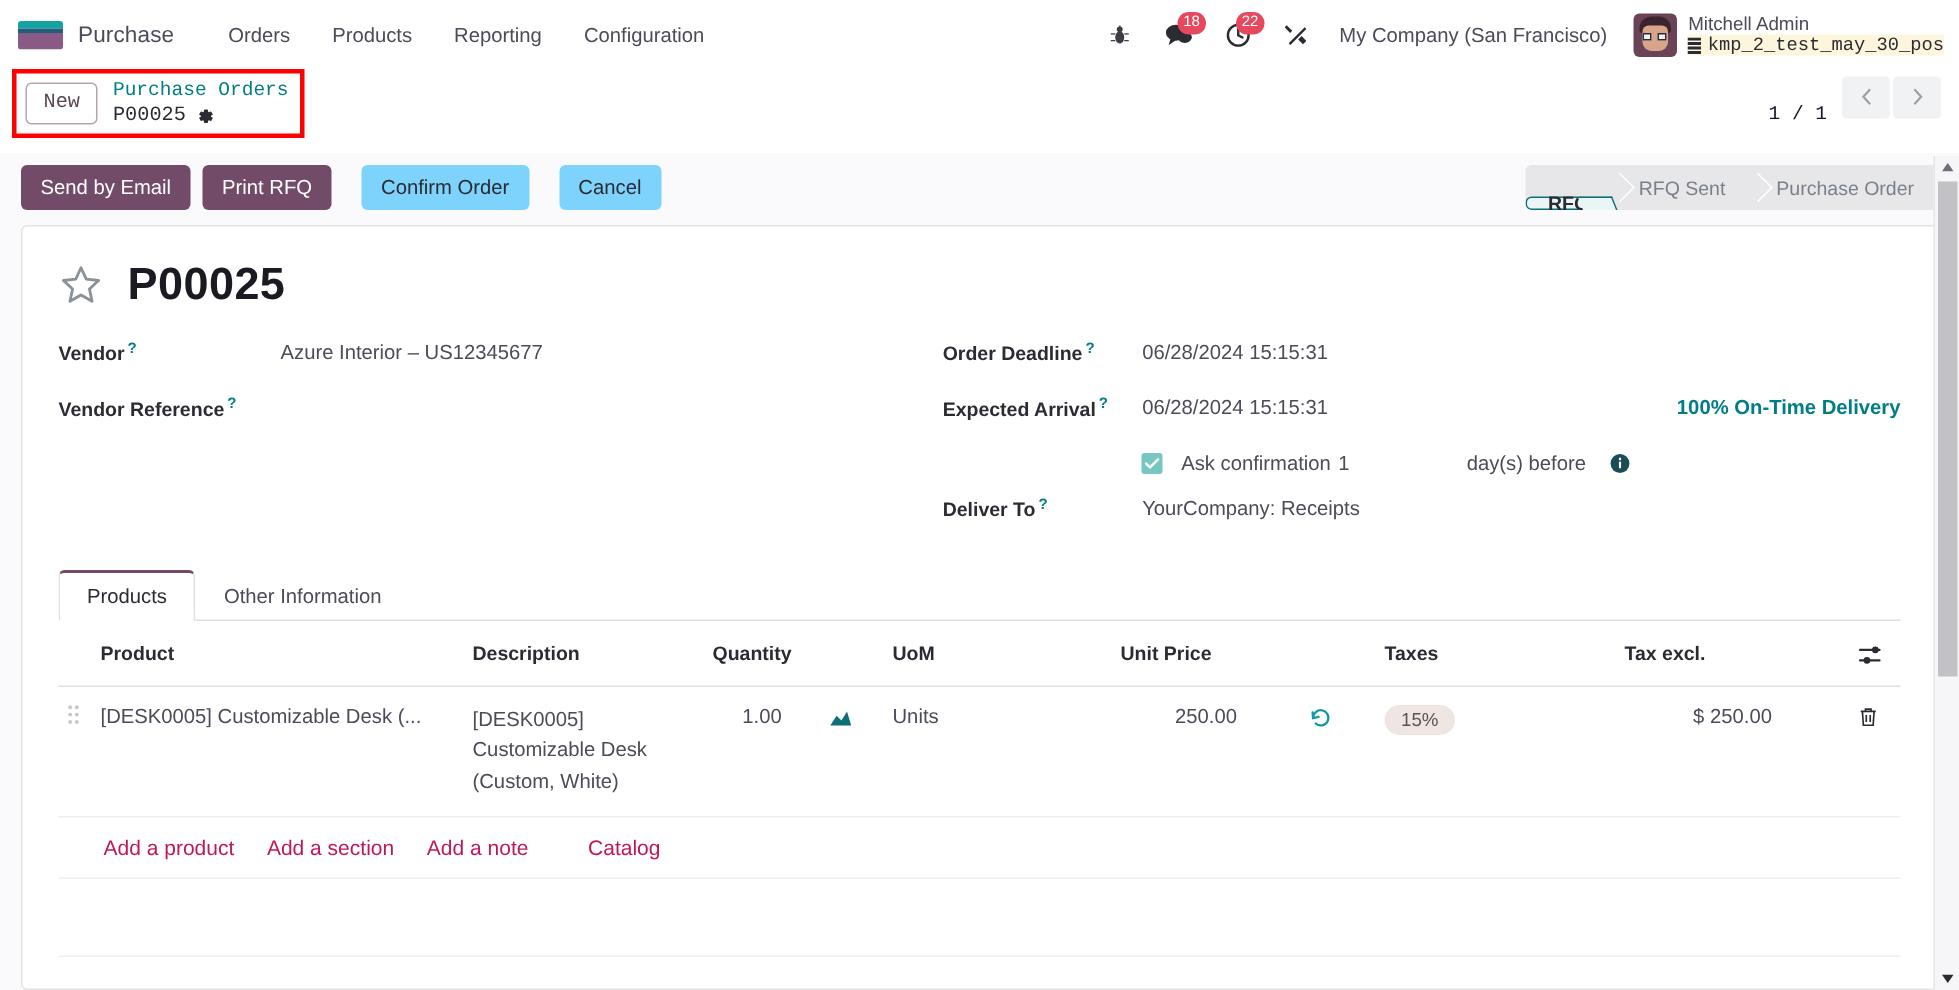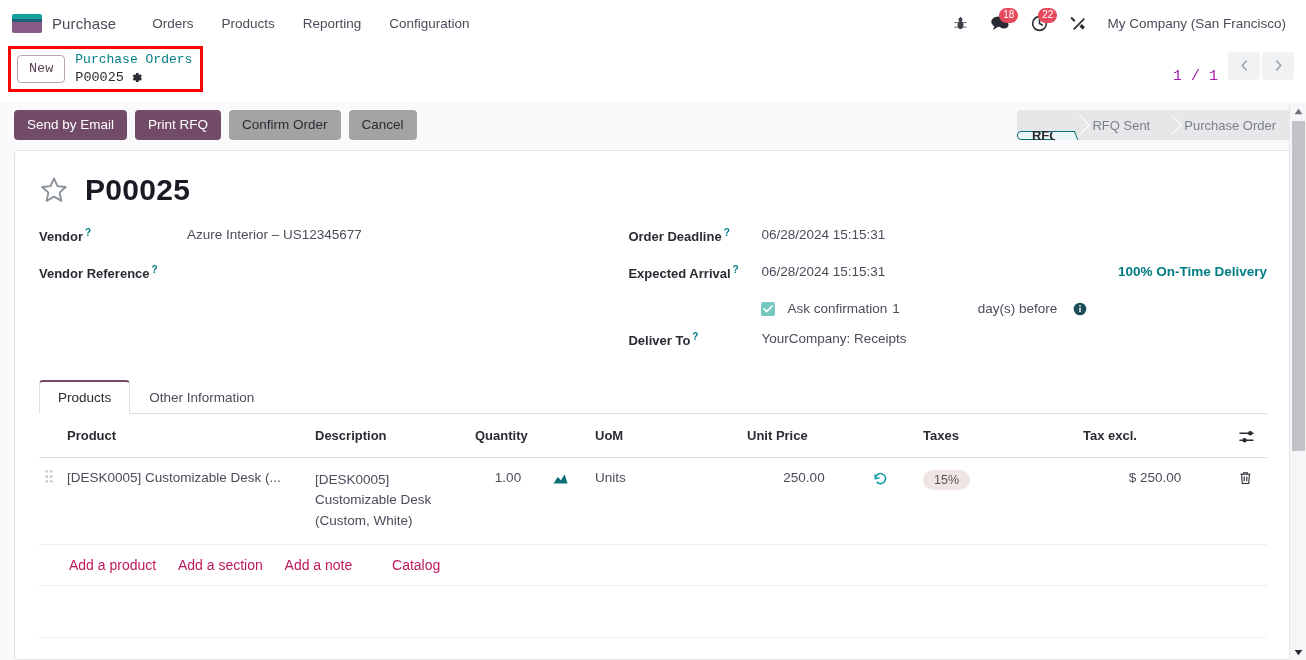--- a/index.html
+++ b/index.html
@@ -104,21 +104,21 @@
     padding: 5px 11px;
     cursor: pointer;
     line-height: 1.2;
   }
   .bc-texts { display: flex; flex-direction: column; line-height: 1.28; }
   .bc-parent { font-size: 13px; color: #017e84; cursor: pointer; }
   .bc-current { font-size: 13.5px; color: #2b2b33; display: flex; align-items: center; gap: 6px; }
   .gear { cursor: pointer; color: #2b2b33; display:inline-flex; }
 
   .pager { margin-left: auto; display: flex; align-items: center; gap: 8px; }
-  .pager-count { font-size: 15px; color: #a21caf; margin-top: 22px; }
+  .pager-count { font-size: 13px; color: #0f172a; margin-top: 22px; }
   .pager-btns { display: flex; }
   .pg-btn {
     width: 32px; height: 28px;
     background: #f1f2f4;
     border: none;
     display: flex; align-items: center; justify-content: center;
     cursor: pointer;
     color: #9aa0a8;
     margin-left: 2px;
     border-radius: 3px;
@@ -136,21 +136,21 @@
     font-size: 13.5px;
     border-radius: 4px;
     padding: 7px 13px;
     margin-right: 8px;
     cursor: pointer;
     border: none;
     line-height: 1.25;
     font-family: inherit;
   }
   .btn-primary { background: #714b67; color: #ffffff; }
-  .btn-secondary { background: #a3a3a3; color: #2b2b33; }
+  .btn-secondary { background: #7dd3fc; color: #2b2b33; margin-left: 12px; }
 
   .statusbar {
     margin-left: auto;
     display: flex;
     background: #e7e7ea;
     border-radius: 4px;
     height: 30px;
     overflow: hidden;
   }
   .stage {
@@ -372,20 +372,40 @@
       <span class="badge-count">22</span>
     </div>
     <div class="sysicon">
       <svg width="16" height="16" viewBox="0 0 18 18" fill="#2b2b33">
         <path d="M2 2 L6.2 6.2 L4.6 7.8 L0.5 3.6 Z"></path>
         <path d="M3.5 15.5 L15.5 3.5 L16.8 4.8 L4.8 16.8 Z"></path>
         <path d="M13.2 10.2 L16.8 13.8 L14.2 16.4 L10.6 12.8 Z"></path>
       </svg>
     </div>
     <div class="company-name">My Company (San Francisco)</div>
+    <div class="user-block">
+      <span class="avatar">
+        <span class="hair"></span>
+          <span class="face"></span>
+        <span class="g1"></span>
+          <span class="g2"></span>
+      </span>
+      <span class="user-texts">
+        <span class="user-name">Mitchell Admin</span>
+        <span class="user-db">
+          <svg width="9" height="11" viewBox="0 0 9 11" fill="#2b2b33">
+            <rect x="0" y="0" width="9" height="2"></rect>
+              <rect x="0" y="3" width="9" height="2"></rect>
+            <rect x="0" y="6" width="9" height="2"></rect>
+              <rect x="0" y="9" width="9" height="2"></rect>
+          </svg>
+          <span>kmp_2_test_may_30_pos</span>
+        </span>
+      </span>
+    </div>
   </div>
 </div>
 
 <div class="control-panel">
   <div class="bc-highlight">
     <div class="new-btn">New</div>
     <div class="bc-texts">
       <span class="bc-parent">Purchase Orders</span>
       <span class="bc-current">
         <span>P00025</span>

